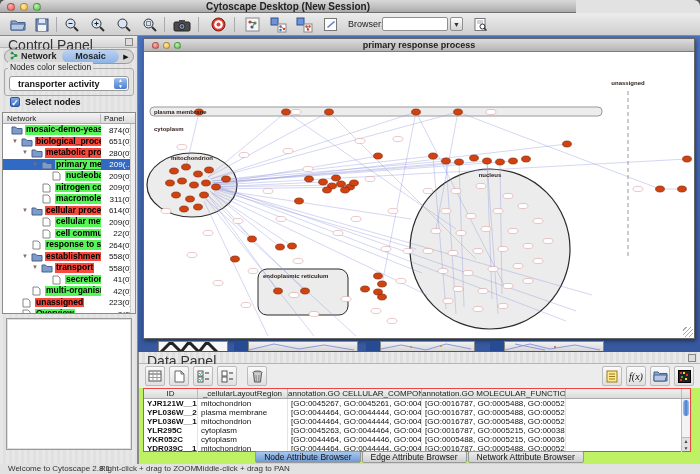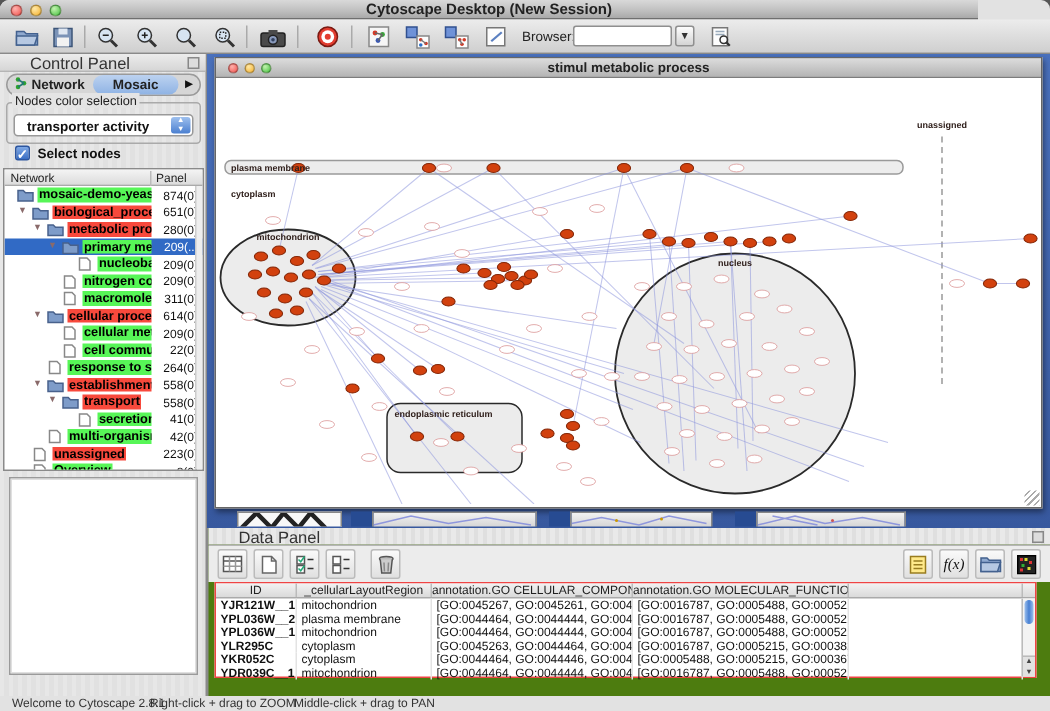--- a/index.html
+++ b/index.html
@@ -1,37 +1,37 @@
 <!DOCTYPE html>
 <html><head>
 <meta charset="utf-8">
 <style>
   html,body{margin:0;padding:0;background:#555;}
   *{box-sizing:border-box;font-family:"Liberation Sans",sans-serif;}
   .app{position:relative;width:700px;height:474px;background:#e2e2e2;overflow:hidden;border-radius:6px 6px 0 0;}
   
-  .titlebar{position:absolute;left:0;top:0;width:652px;height:13px;
+  .titlebar{position:absolute;left:0;top:0;width:576px;height:13px;
     background:linear-gradient(#d9d9d9,#bfbfbf 60%,#a9a9a9);border-bottom:1px solid #6f6f6f;padding-left:14px;}
   .title{position:absolute;left:0;right:0;top:1px;text-align:center;font-size:10px;font-weight:bold;color:#222;}
   .light{position:absolute;top:3px;width:8px;height:8px;border-radius:50%;border:0.5px solid rgba(0,0,0,.3);}
   .l-red{left:7px;background:radial-gradient(circle at 35% 30%,#ffb2ae,#f0544e);}
   .l-yellow{left:20px;background:radial-gradient(circle at 35% 30%,#ffe9a8,#f5b12e);}
   .l-green{left:33px;background:radial-gradient(circle at 35% 30%,#c4f3b0,#47c240);}
   
   .toolbar{position:absolute;left:0;top:13px;width:700px;height:23px;
     background:linear-gradient(#ececec,#cfcfcf);border-bottom:1px solid #8a8a8a;}
   .tbtn{position:absolute;top:2px;width:20px;height:19px;display:flex;align-items:center;justify-content:center;}
   .tsep{position:absolute;top:4px;width:1px;height:15px;background:#aaa;}
   .searchlabel{position:absolute;top:6px;font-size:9px;color:#222;}
   .searchbox{position:absolute;top:4px;width:66px;height:14px;background:#fff;border:1px solid #8f8f8f;border-radius:2px;font-size:9px;}
   .searcharrow{position:absolute;top:4px;width:13px;height:14px;background:linear-gradient(#fdfdfd,#d4d4d4);border:1px solid #8f8f8f;border-radius:2px;font-size:7px;color:#333;text-align:center;line-height:13px;}
   
   .cpanel{position:absolute;left:0;top:36px;width:138px;height:428px;
     background:repeating-linear-gradient(90deg,#e7e7e7 0 3px,#e1e1e1 3px 6px);border-right:1px solid #8a8a8a;}
-  .panel-title{position:absolute;left:20px;top:1px;font-size:11px;color:#333;}
+  .panel-title{position:absolute;left:8px;top:1px;font-size:14px;color:#333;}
   .detach{position:absolute;right:4px;top:2px;width:8px;height:8px;border:1px solid #888;background:#ddd;}
   .cptabs{position:absolute;left:4px;top:13px;width:130px;height:15px;background:#d6d6d6;border:1px solid #9a9a9a;border-radius:8px;display:flex;}
   .cptab{flex:1;font-size:9px;font-weight:bold;color:#222;text-align:center;line-height:13px;border-radius:8px;}
   .cptab.sel{background:linear-gradient(#bcd2f0,#8fb3e4);}
   .tabarrow{width:14px;font-size:7px;line-height:13px;text-align:center;color:#111;}
   .groupbox{position:absolute;left:4px;top:32px;width:130px;height:28px;border:1px solid #aaa;border-radius:3px;}
   .grouplabel{position:absolute;left:8px;top:26px;font-size:8.5px;color:#222;background:inherit;padding:0 2px;background:#e4e4e4;}
   .dropdown{position:absolute;left:9px;top:40px;width:120px;height:15px;background:#fff;border:1px solid #999;border-radius:3px;}
   .ddvalue{position:absolute;left:8px;top:2px;font-size:9px;font-weight:bold;color:#111;}
   .ddbtn{position:absolute;right:1px;top:1px;width:13px;height:11px;background:linear-gradient(#9ec0ee,#4a7fd0);border-radius:2px;color:#fff;font-size:5px;line-height:5.5px;text-align:center;}
@@ -61,21 +61,21 @@
   .nettitle .light{top:3px;width:7px;height:7px;}
   .nettitle .l-red{left:8px}.nettitle .l-yellow{left:19px}.nettitle .l-green{left:30px}
   .nettitle .title{font-size:9px;top:1px;}
   .netcanvas{position:absolute;left:0;top:13px;right:0;bottom:0;background:#fff;overflow:hidden;}
   .grip{position:absolute;right:1px;bottom:1px;width:10px;height:10px;
     background:repeating-linear-gradient(135deg,transparent 0 2px,#aaa 2px 3px);}
   .bgstrip{position:absolute;left:0;top:304px;width:562px;height:12px;}
   .frag{position:absolute;top:1px;height:10px;background:linear-gradient(#f2f2f2,#d6d6d6);border:1px solid #888;border-bottom:none;overflow:hidden;}
   .fragblue{position:absolute;top:1px;height:10px;background:#274b92;}
   
-  .dpanel{position:absolute;left:138px;top:352px;width:562px;height:112px;background:#4d7c0f;border-left:1px solid #8a8a8a;}
+  .dpanel{position:absolute;left:138px;top:352px;width:562px;height:112px;background:#bef264;border-left:1px solid #8a8a8a;}
   .dphead{position:absolute;left:0;top:0;width:100%;height:12px;background:repeating-linear-gradient(90deg,#e9e9e9 0 3px,#dfdfdf 3px 6px);border-bottom:1px solid #b5b5b5;}
   .dtoolbar{position:absolute;left:0;top:12px;width:100%;height:24px;background:#ececec;}
   .dbtn{position:absolute;top:2px;width:20px;height:20px;border:1px solid #bbb;border-radius:2px;background:linear-gradient(#fafafa,#e0e0e0);display:flex;align-items:center;justify-content:center;}
   .fx{font-family:"Liberation Serif",serif;font-style:italic;font-size:10px;color:#111;}
   .dtable{position:absolute;left:4px;top:36px;width:548px;height:64px;background:#fff;border:1px solid #ef4444;font-size:8px;}
   .thead{display:flex;height:10px;background:linear-gradient(#f2f2f2,#dadada);border-bottom:1px solid #aaa;}
   .thead div{border-right:1px solid #bbb;text-align:center;color:#222;line-height:10px;overflow:hidden;white-space:nowrap;}
   .drow{display:flex;height:9px;}
   .drow div{border-right:1px solid #e3e3e3;line-height:9px;padding-left:3px;overflow:hidden;white-space:nowrap;color:#111;}
   .drow .c0{font-weight:bold;}
@@ -378,21 +378,21 @@
     </div>
     <div class="birdseye"></div>
   </div>
 
   <div class="desktop">
     <div class="netframe">
       <div class="nettitle">
         <div class="light l-red"></div>
         <div class="light l-yellow"></div>
         <div class="light l-green"></div>
-        <div class="title">stimul metabolic process</div>
+        <div class="title">primary response process</div>
       </div>
       <div class="netcanvas">
         <svg id="net-svg" width="548" height="277" viewBox="0 0 548 277" style="position:absolute;left:2px;top:7px">
             <rect x="4" y="48" width="452" height="9" rx="4" fill="#ededed" stroke="#9a9a9a"></rect>
             <ellipse cx="46" cy="126" rx="45" ry="32" fill="#ececec" stroke="#2a2a2a" stroke-width="1.2"></ellipse>
             <circle cx="344" cy="190" r="80" fill="#ececec" stroke="#2a2a2a" stroke-width="1.2"></circle>
             <rect x="112" y="210" width="90" height="46" rx="9" fill="#ececec" stroke="#2a2a2a"></rect>
             <line x1="482" y1="32" x2="482" y2="200" stroke="#999" stroke-dasharray="4,3"></line>
             <line x1="62" y1="118" x2="140" y2="53" stroke="#8f97dd" stroke-width="0.7" opacity="0.55"></line>
             <line x1="62" y1="118" x2="183" y2="53" stroke="#8f97dd" stroke-width="0.7" opacity="0.55"></line>
@@ -719,20 +719,25 @@
             <div class="c2" style="width: 134px;">[GO:0044464, GO:0044444, GO:0044425, G...</div>
             <div class="c3" style="width: 144px;">[GO:0016787, GO:0005488, GO:0005215, G...</div>
             <div class="c4" style="width: 116px;"></div>
           </div>
         </div>
       <div class="vscroll">
         <div class="vthumb"></div>
         <div class="varrows">▲<br>▼</div>
       </div>
     </div>
+    <div class="dtabs">
+      <div class="dtab sel">Node Attribute Browser</div>
+      <div class="dtab">Edge Attribute Browser</div>
+      <div class="dtab">Network Attribute Browser</div>
+    </div>
   </div>
 
   <div class="statusbar">
     <span style="left:8px">Welcome to Cytoscape 2.8.1</span>
     <span style="left:100px">Right-click + drag to ZOOM</span>
     <span style="left:196px">Middle-click + drag to PAN</span>
   </div>
 </div>
 
 </body></html>

